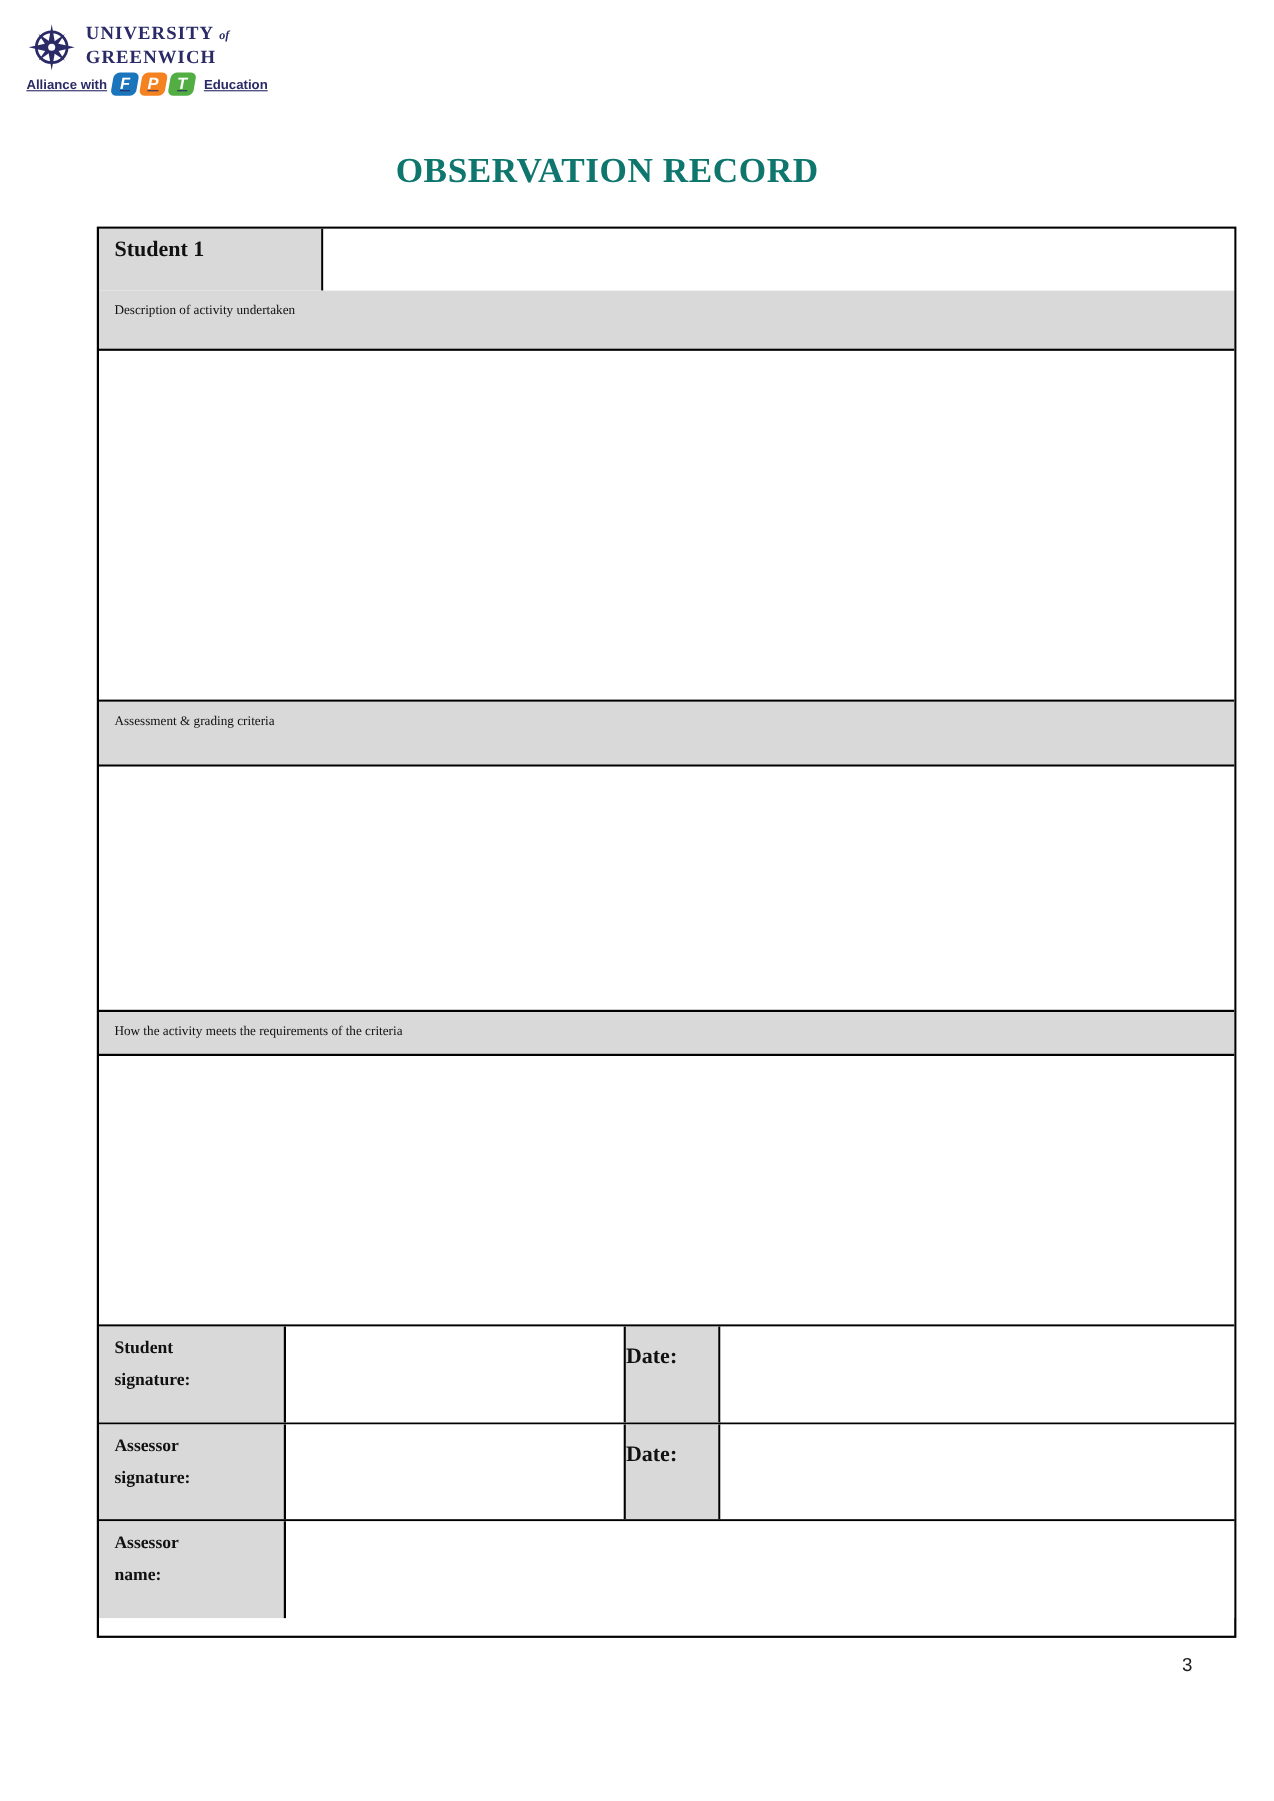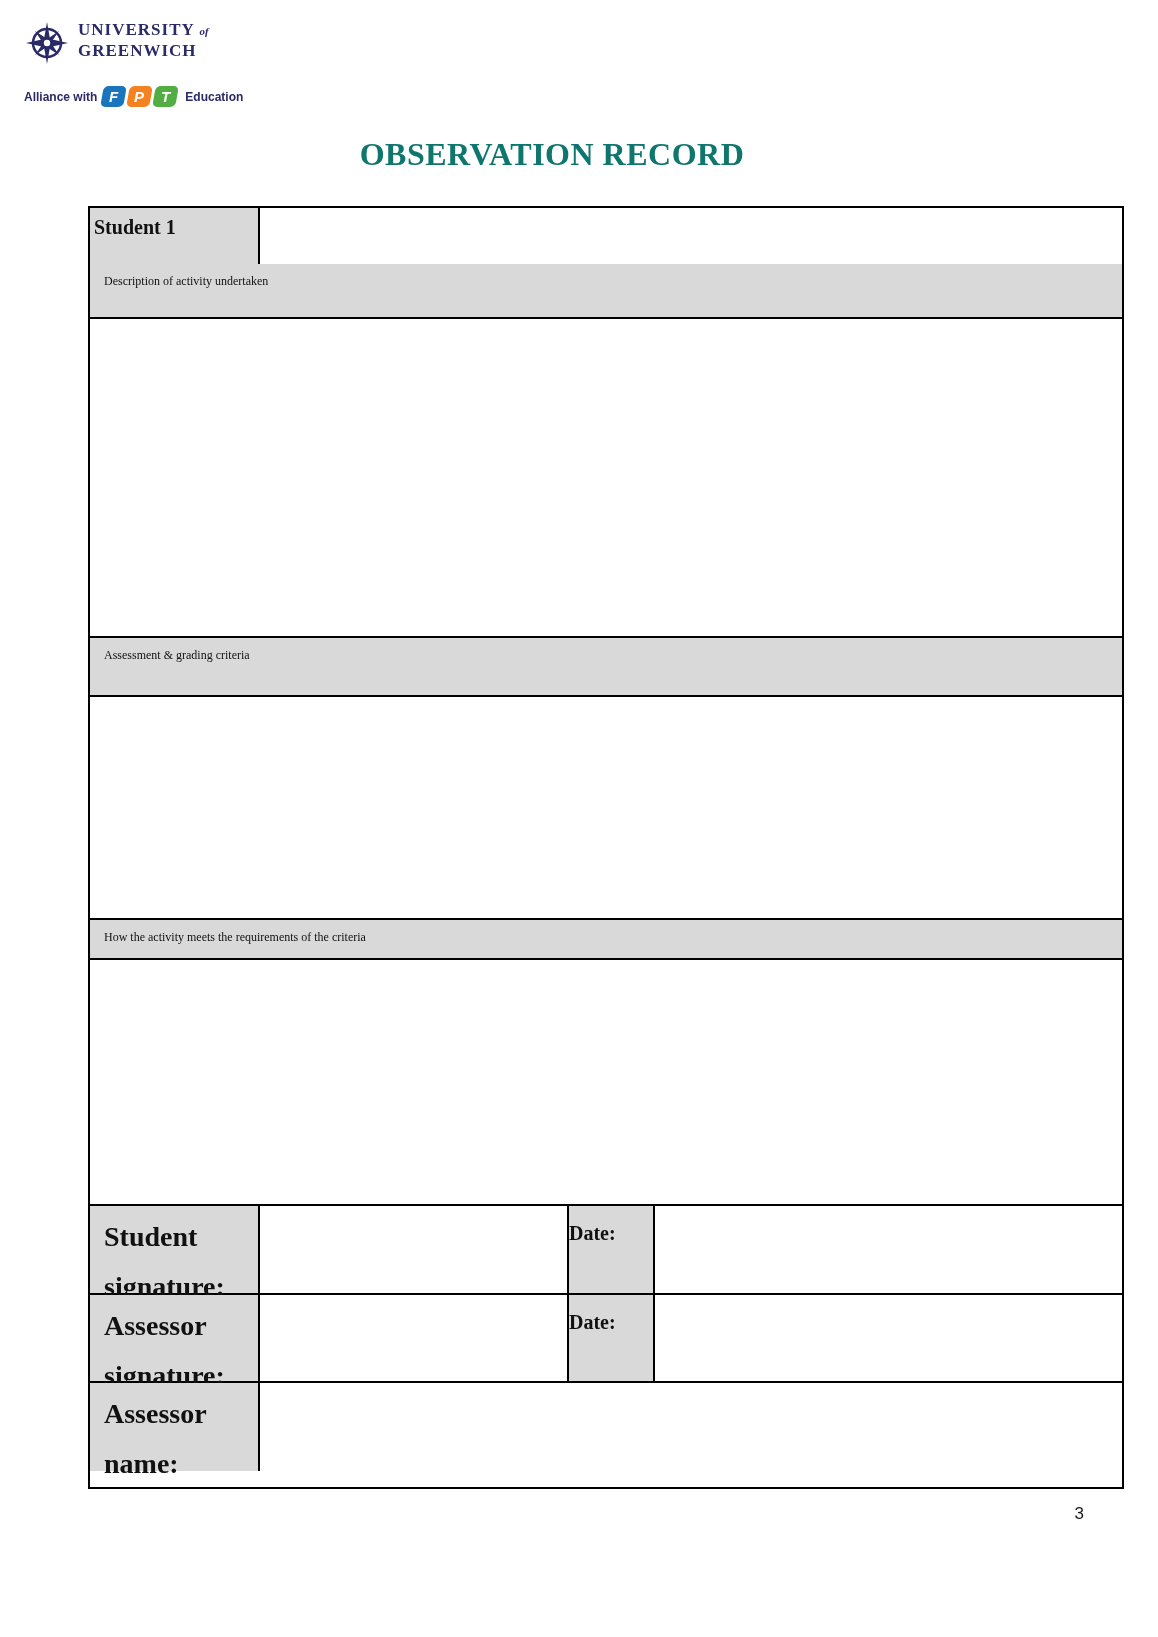--- a/index.html
+++ b/index.html
@@ -20,25 +20,26 @@
   .uog-text {
     margin-left:8px;
     font-family:"Liberation Serif", serif;
     font-weight:bold;
     font-size:17px; line-height:20px;
     letter-spacing:1px;
     color:var(--navy,#2a2a66);
   }
   .uog-of { font-style:italic; font-size:11px; letter-spacing:0; font-weight:bold; }
   .alliance-row {
-    margin-top:20px;
+    margin-top:0;
     display:flex; align-items:center;
     font-family:"Liberation Sans", sans-serif;
     font-size:12px; font-weight:bold;
     color:var(--navy,#2a2a66);
+    text-decoration:underline;
   }
   .fpt { display:inline-flex; margin:0 5px; }
   .fpt-block {
     width:23px; height:21px;
     display:inline-flex; align-items:center; justify-content:center;
     border-radius:5px;
     transform:skewX(-10deg);
     margin-right:3px;
     color:#ffffff;
     font-family:"Liberation Sans", sans-serif;
@@ -63,42 +64,42 @@
     width:1036px; height:1283px;
     border:2px solid var(--border-color,#000);
     background:#ffffff;
   }
   .row { display:flex; width:100%; }
   .gray { background:var(--header-bg,#d9d9d9); }
   .bb { border-bottom:2px solid var(--border-color,#000); }
   .br { border-right:2px solid var(--border-color,#000); }
 
   .row-student { height:56px; }
-  .cell-student-label { width:170px; padding:8px 10px 0 4px; font-size:20px; font-weight:bold; }
+  .cell-student-label { width:204px; padding:8px 10px 0 14px; font-size:20px; font-weight:bold; }
   .cell-flex { flex:1 1 auto; background:#ffffff; }
 
   .section-header {
     padding:10px 0 0 14px;
     font-size:12px; font-weight:normal;
   }
   .h-desc   { height:55px; }
   .h-assess { height:59px; }
   .h-how    { height:40px; }
 
   .body-desc   { height:319px; }
   .body-assess { height:223px; }
   .body-how    { height:246px; }
   .body-area { background:#ffffff; }
 
   .sig-row-1 { height:89px; }
   .sig-row-2 { height:88px; }
   .name-row  { height:88px; }
   .cell-sig-label {
     width:170px; padding:6px 8px 0 14px;
-    font-size:28px; font-weight:bold; line-height:1.8;
+    font-size:16px; font-weight:bold; line-height:1.8;
     white-space:pre-line;
   }
   .cell-sig-field { width:309px; background:#ffffff; }
   .cell-date-label {
     width:86px; padding:16px 4px 0 0;
     font-size:20px; font-weight:bold;
   }
   .cell-date-field { flex:1 1 auto; background:#ffffff; }
   .cell-name-field { flex:1 1 auto; background:#ffffff; }
 

